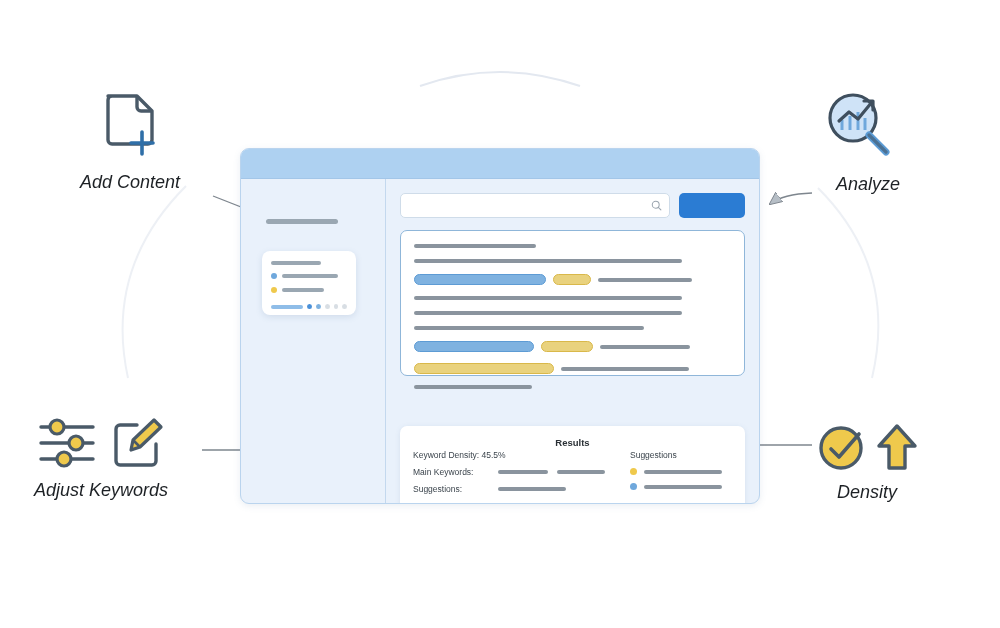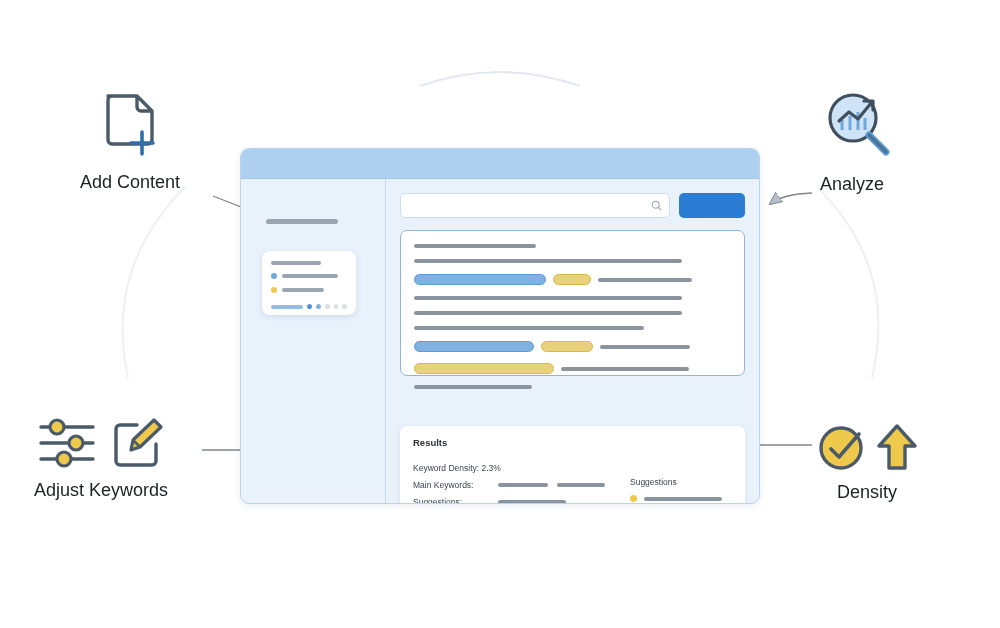--- a/index.html
+++ b/index.html
@@ -117,48 +117,49 @@
   
   .results-panel {
     position: absolute;
     left: 14px; right: 14px; top: 247px;
     height: 86px;
     background: #fff;
     border-radius: 7px;
     box-shadow: 0 1px 5px rgba(110,140,175,.16);
     padding: 11px 13px;
   }
-  .results-title { font-size: 9.5px; font-weight: bold; color: #2B3136; margin-bottom: 15px; }
+  .results-title { font-size: 9.5px; font-weight: bold; color: #2B3136; margin-bottom: 2px; text-align: center; }
   .results-grid { display: flex; }
   .res-left { width: 200px; }
-  .res-right { flex: 1; padding-left: 17px; margin-top: 14px; }
+  .res-right { flex: 1; padding-left: 17px; }
   .res-text { font-size: 8.5px; color: #3B444C; margin-bottom: 7px; }
   .res-row { display: flex; align-items: center; gap: 9px; margin-bottom: 7px; }
   .res-label { font-size: 8.5px; color: #3B444C; width: 76px; flex: none; }
   .res-line { height: 4px; background: #8A949E; border-radius: 2px; }
   .sug-head { font-size: 8.5px; color: #3B444C; margin-bottom: 8px; }
   .sug-row { display: flex; align-items: center; gap: 7px; margin-bottom: 8px; }
   .sug-dot { width: 7px; height: 7px; border-radius: 50%; flex: none; }
   .sug-dot.yellow { background: #EFC94C; }
   .sug-dot.blue { background: #6FA8DC; }
   .sug-line { height: 4px; background: #8A949E; border-radius: 2px; width: 78px; }
 
   
   .label-group { position: absolute; }
   .label-text {
     font-size: 18px; color: #1D2125; font-weight: 400;
     white-space: nowrap;
+    font-style: italic;
   }
   #grp-add-content { left: 80px; top: 88px; }
   #grp-analyze    { left: 820px; top: 88px; }
   #grp-adjust     { left: 34px;  top: 414px; }
   #grp-optimize   { left: 815px; top: 420px; }
   .icon-wrap { display: flex; justify-content: center; align-items: flex-end; gap: 6px; }
   #grp-add-content .label-text { margin-top: 8px; text-align: center; }
-  #grp-analyze .label-text { margin-top: 10px; text-align: left; }
+  #grp-analyze .label-text { margin-top: 10px; text-align: right; }
   #grp-adjust .label-text { margin-top: 8px; text-align: center; }
   #grp-optimize .label-text { margin-top: 6px; text-align: center; }
 </style>
 </head>
 <body>
 
 <div class="stage">
 
   <svg class="bg-arcs" width="1000" height="628">
     <path d="M 420 86 Q 500 58 580 86" fill="none" stroke="#E3E8F0" stroke-width="2"></path>
@@ -245,21 +246,21 @@
             <span class="pill yellow" style="width:140px"></span>
             <span class="tail" style="width:128px"></span>
           </div>
           <div class="line" style="width:118px;margin-bottom:0"></div>
         </div>
 
         <div class="results-panel">
           <div class="results-title">Results</div>
           <div class="results-grid">
             <div class="res-left">
-              <div class="res-text">Keyword Density: 2.3%</div>
+              <div class="res-text">Keyword Density: 45.5%</div>
               <div class="res-row">
                 <span class="res-label">Main Keywords:</span>
                 <span class="res-line" style="width:50px"></span>
                 <span class="res-line" style="width:48px"></span>
               </div>
               <div class="res-row">
                 <span class="res-label">Suggestions:</span>
                 <span class="res-line" style="width:68px"></span>
               </div>
             </div>

